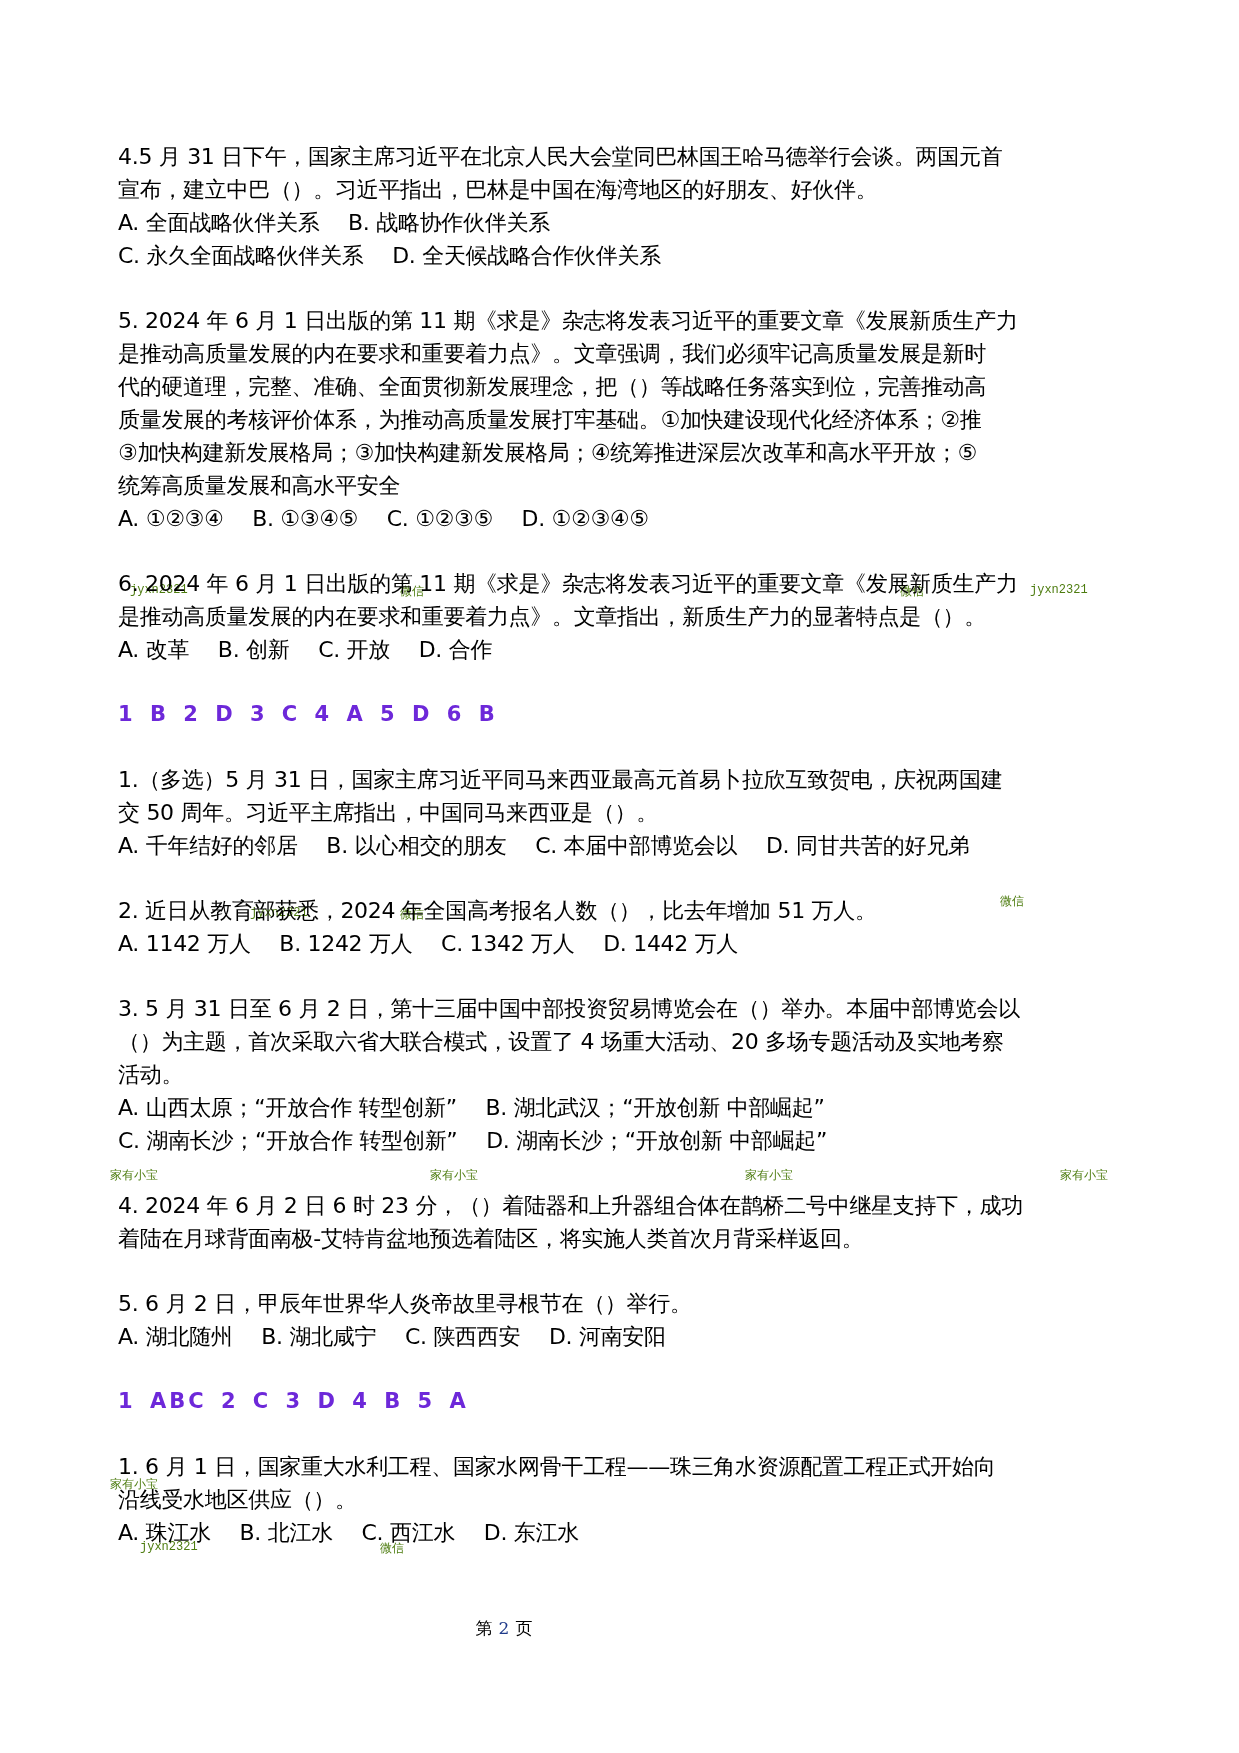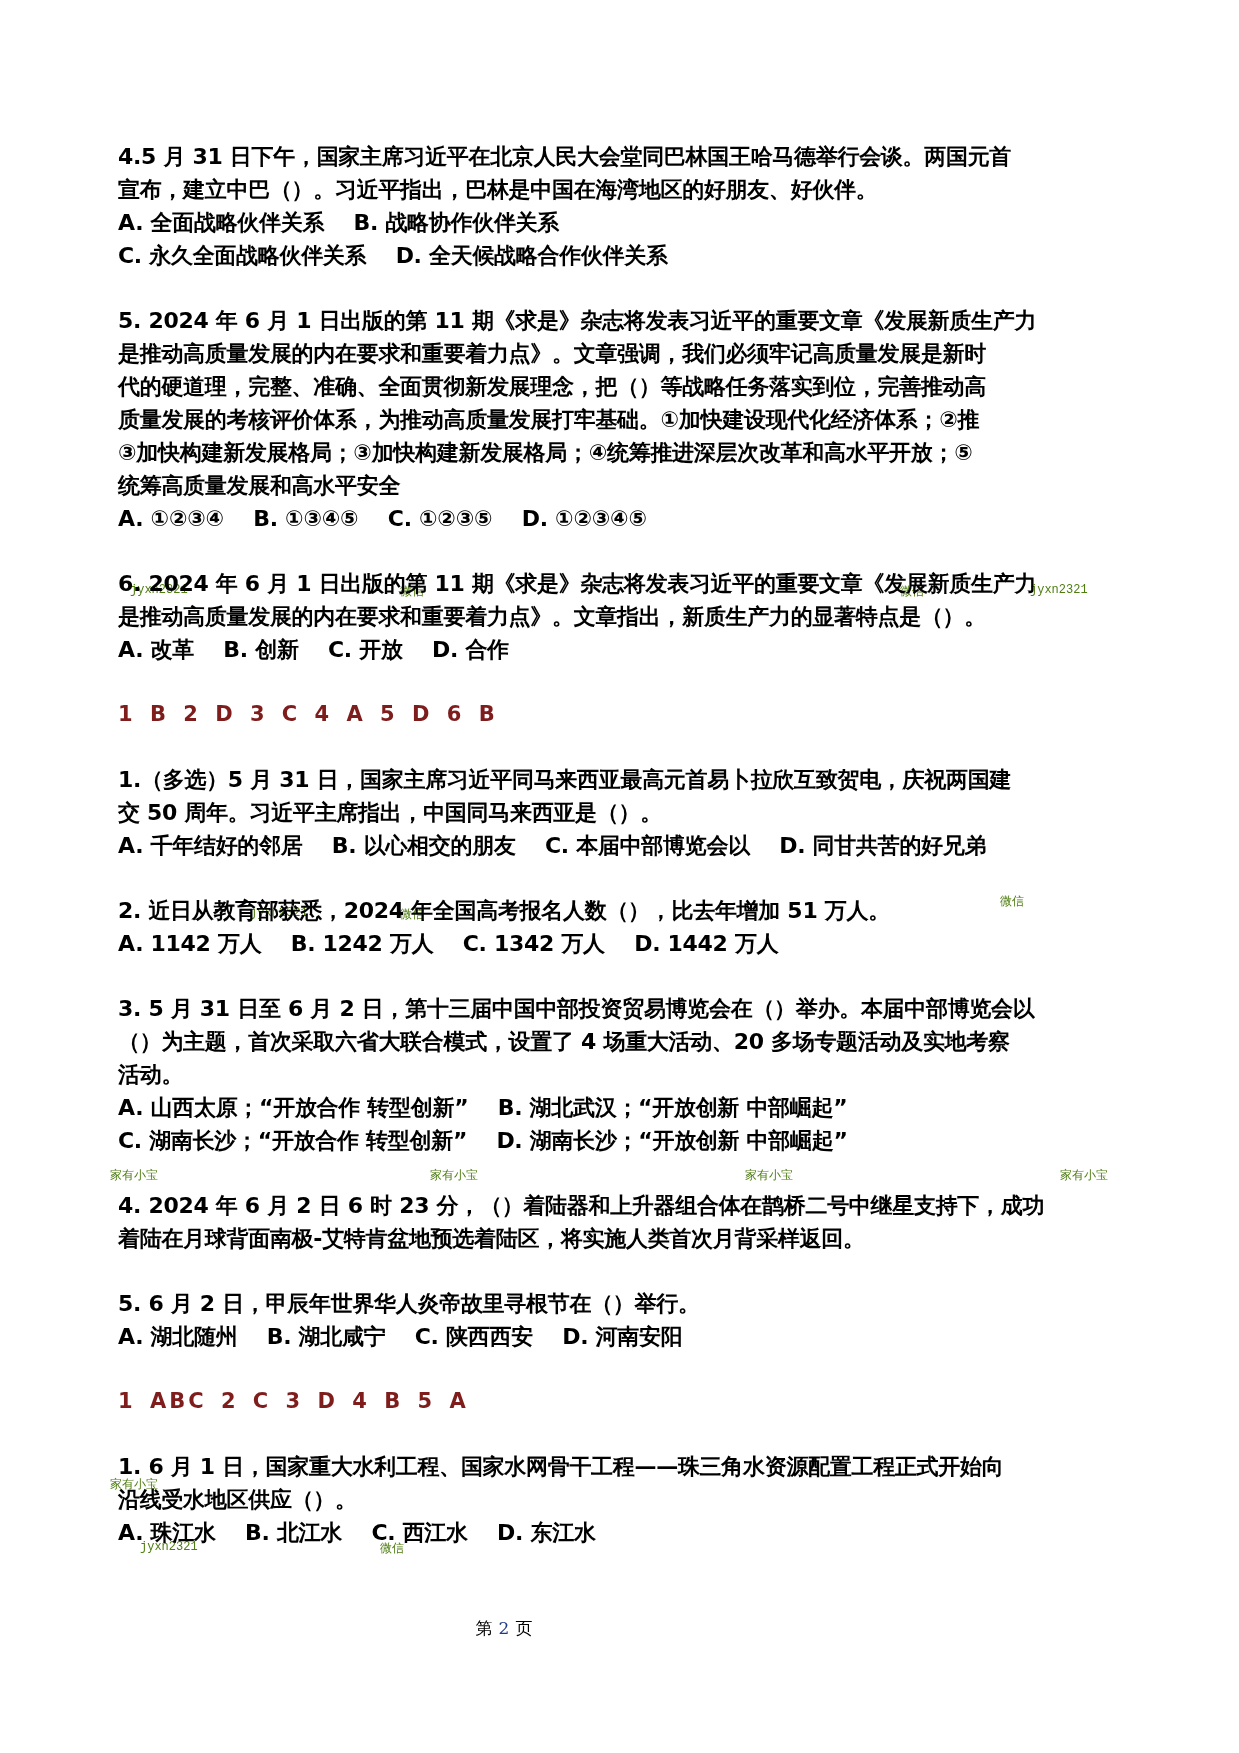--- a/index.html
+++ b/index.html
@@ -22,30 +22,30 @@
       height: 1753px;
     }
     .content {
       position: absolute;
       left: 118px;
       top: 140px;
       width: 1010px;
     }
     .line {
       font-size: 22px;
-      font-weight: bold;
+      font-weight: normal;
       line-height: 33px;
       height: 33px;
       white-space: nowrap;
       letter-spacing: -0.3px;
       transform-origin: left center;
     }
     .block { margin-bottom: 32px; }
     .answer {
-      color: #7f1d1d;
+      color: #6d28d9;
       font-size: 21px;
       font-weight: bold;
       line-height: 33px;
       letter-spacing: 3px;
       margin-bottom: 32px;
       word-spacing: 4px;
     }
     .opt { display: inline-block; margin-right: 22px; }
     .opt:last-child { margin-right: 0; }
     .footer {

